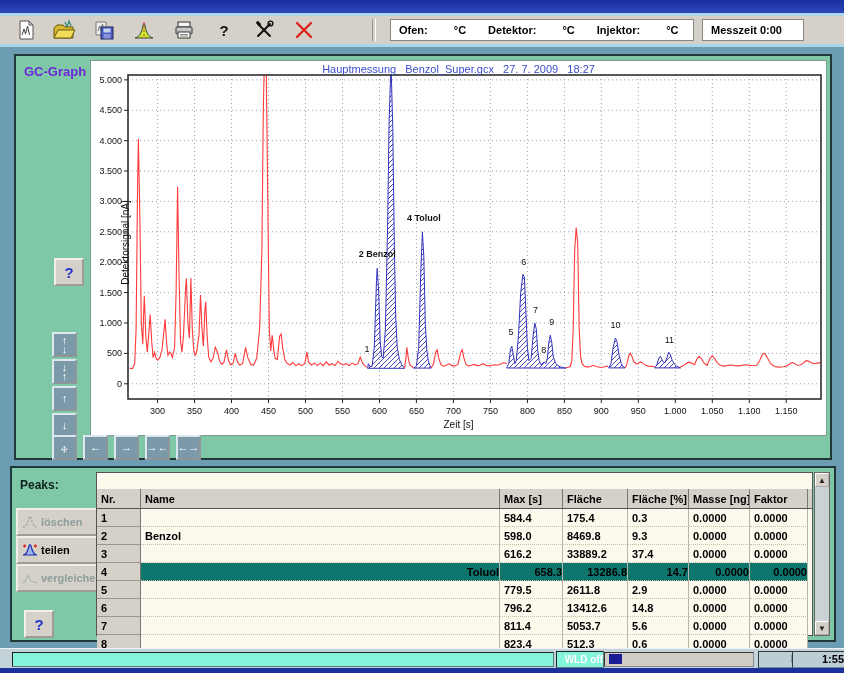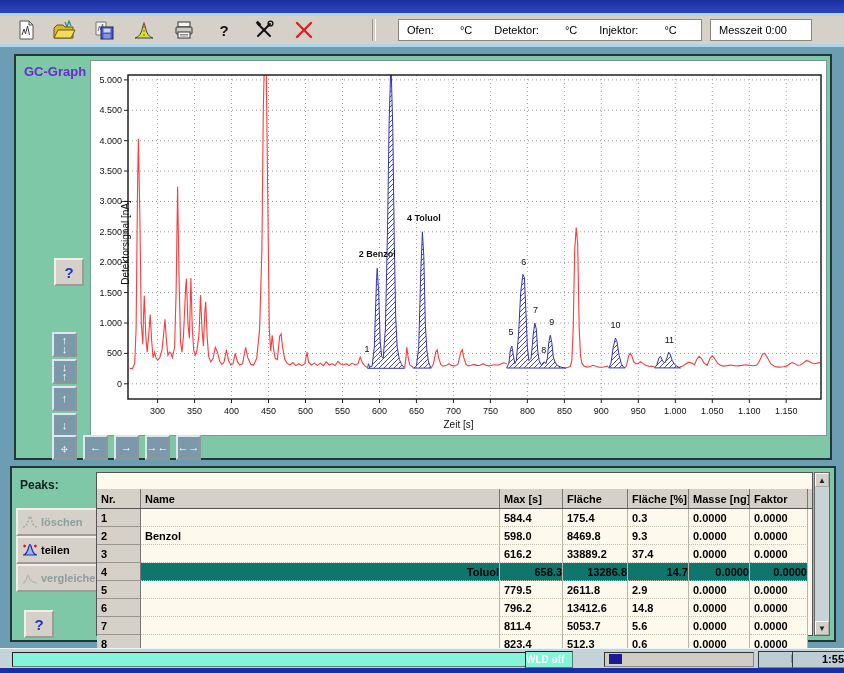--- a/index.html
+++ b/index.html
@@ -9,21 +9,21 @@
     background:#6d9db3;
   }
   
   .titlebar{position:absolute;left:0;top:0;width:844px;height:13px;background:linear-gradient(#1b2f9e,#2c47bc);}
   .chrome-strip{position:absolute;left:0;width:844px;height:3px;background:#abd6ea;}
   .strip-a{top:13px;} .strip-b{top:44px;}
   .toolbar{position:absolute;left:0;top:16px;width:844px;height:28px;background:#d5d1c8;border-bottom:1px solid #9a968e;}
   .tb-btn{position:absolute;top:3px;width:24px;height:22px;display:flex;align-items:center;justify-content:center;}
   .tb-sep{position:absolute;top:3px;left:372px;width:2px;height:22px;border-left:1px solid #9a968e;border-right:1px solid #ffffff;}
   .tb-field{position:absolute;top:3px;height:20px;background:#ffffff;border:1px solid #8a8680;
-    display:flex;align-items:center;font-size:11px;font-weight:400;color:#000;margin-left:8px;}
+    display:flex;align-items:center;font-size:11px;font-weight:700;color:#000;}
   .tb-field .lab{margin-left:8px;}
   .tb-field .val{margin-left:26px;margin-right:14px;}
   .help-glyph{font-size:15px;font-weight:700;color:#111;}
   
   .gc-panel{position:absolute;left:14px;top:54px;width:818px;height:406px;background:#7fc8a7;border:2px solid #203838;box-sizing:border-box;}
   .gc-title{position:absolute;left:8px;top:8px;font-size:13px;font-weight:700;color:#6d28d9;text-align:right;}
   .sq-help{position:absolute;width:26px;height:24px;background:#d5d1c8;border:2px outset #f2efe9;
     color:#2233cc;font-weight:700;font-size:15px;display:flex;align-items:center;justify-content:center;cursor:pointer;}
   .gc-help{left:38px;top:202px;}
   .nav-btn{position:absolute;width:25px;height:25px;background:#7b99a9;border:2px outset #dce8ee;
@@ -52,22 +52,22 @@
   .trow.head .tcell{border-right:1px solid #777;}
   .tcell.nr{background:#d5d1c8;border-right:1px solid #777;border-bottom:1px solid #9a968e;}
   .trow:not(.head) .tcell:not(.nr){border-bottom:1px dotted #c2bfae;background:#fdf9ed;}
   .trow.selected .tcell:not(.nr){background:#0f766e;text-align:right;}
   .vscroll{position:absolute;right:4px;top:4px;width:16px;height:164px;background:#c9d2d4;border:1px solid #666;box-sizing:border-box;}
   .vs-btn{position:absolute;left:0;width:14px;height:14px;background:#d5d1c8;border:1px outset #fff;
     font-size:8px;text-align:center;line-height:13px;color:#222;box-sizing:border-box;cursor:pointer;}
   
   .statusbar{position:absolute;left:0;top:648px;width:844px;height:20px;background:#c3d3d9;border-top:1px solid #eef4f6;}
   .st-cyan{position:absolute;left:12px;top:3px;width:540px;height:13px;background:#84f4da;border:1px inset #5a7a74;}
-  .st-wld{position:absolute;left:525px;top:2px;width:46px;height:15px;background:#84f4da;border:1px inset #5a7a74;
-    color:#ffffff;font-size:10px;font-weight:700;text-align:left;line-height:15px;cursor:pointer;}
+  .st-wld{position:absolute;left:556px;top:2px;width:46px;height:15px;background:#84f4da;border:1px inset #5a7a74;
+    color:#ffffff;font-size:10px;font-weight:700;text-align:right;line-height:15px;cursor:pointer;}
   .st-prog{position:absolute;left:604px;top:3px;width:148px;height:13px;background:#cfcdc4;border:1px inset #888;}
   .st-block{position:absolute;left:4px;top:1px;width:13px;height:10px;background:#1c1c96;}
   .st-box{position:absolute;top:2px;height:15px;background:#bccdd3;border:1px inset #6a8a94;
     font-size:11px;font-weight:700;color:#000;text-align:center;line-height:15px;padding-left:26px;}
   .bottom-strip{position:absolute;left:0;top:668px;width:844px;height:5px;background:#1b2f9e;}
 </style>
 </head>
 <body>
 
 <div class="titlebar"></div>
@@ -270,20 +270,21 @@
         <text x="286.2" y="195.8" font-size="9" fill="#111" text-anchor="middle" font-weight="bold">2 Benzol</text>
         <text x="332.8" y="159.9" font-size="9" fill="#111" text-anchor="middle" font-weight="bold">4 Toluol</text>
         <text x="420.1" y="274.2" font-size="9" fill="#111" text-anchor="middle">5</text>
         <text x="432.7" y="203.7" font-size="9" fill="#111" text-anchor="middle">6</text>
         <text x="444.5" y="252.3" font-size="9" fill="#111" text-anchor="middle">7</text>
         <text x="452.7" y="292.4" font-size="9" fill="#111" text-anchor="middle">8</text>
         <text x="460.8" y="264.4" font-size="9" fill="#111" text-anchor="middle">9</text>
         <text x="524.4" y="266.9" font-size="9" fill="#111" text-anchor="middle">10</text>
         <text x="578.4" y="282.1" font-size="9" fill="#111" text-anchor="middle">11</text>
       </svg>
+    <div class="chart-title">Hauptmessung   Benzol_Super.gcx   27. 7. 2009   18:27</div>
     <div class="ylab">Detektorsignal  [nA]</div>
     <div class="xlab">Zeit [s]</div>
   </div>
 <div class="nav-btn" style="left: 36px; top: 276px;">
       <span class="glyph">↑
 ↓</span>
     </div>
     <div class="nav-btn" style="left: 36px; top: 303px;">
       <span class="glyph">↓
 ↑</span>

